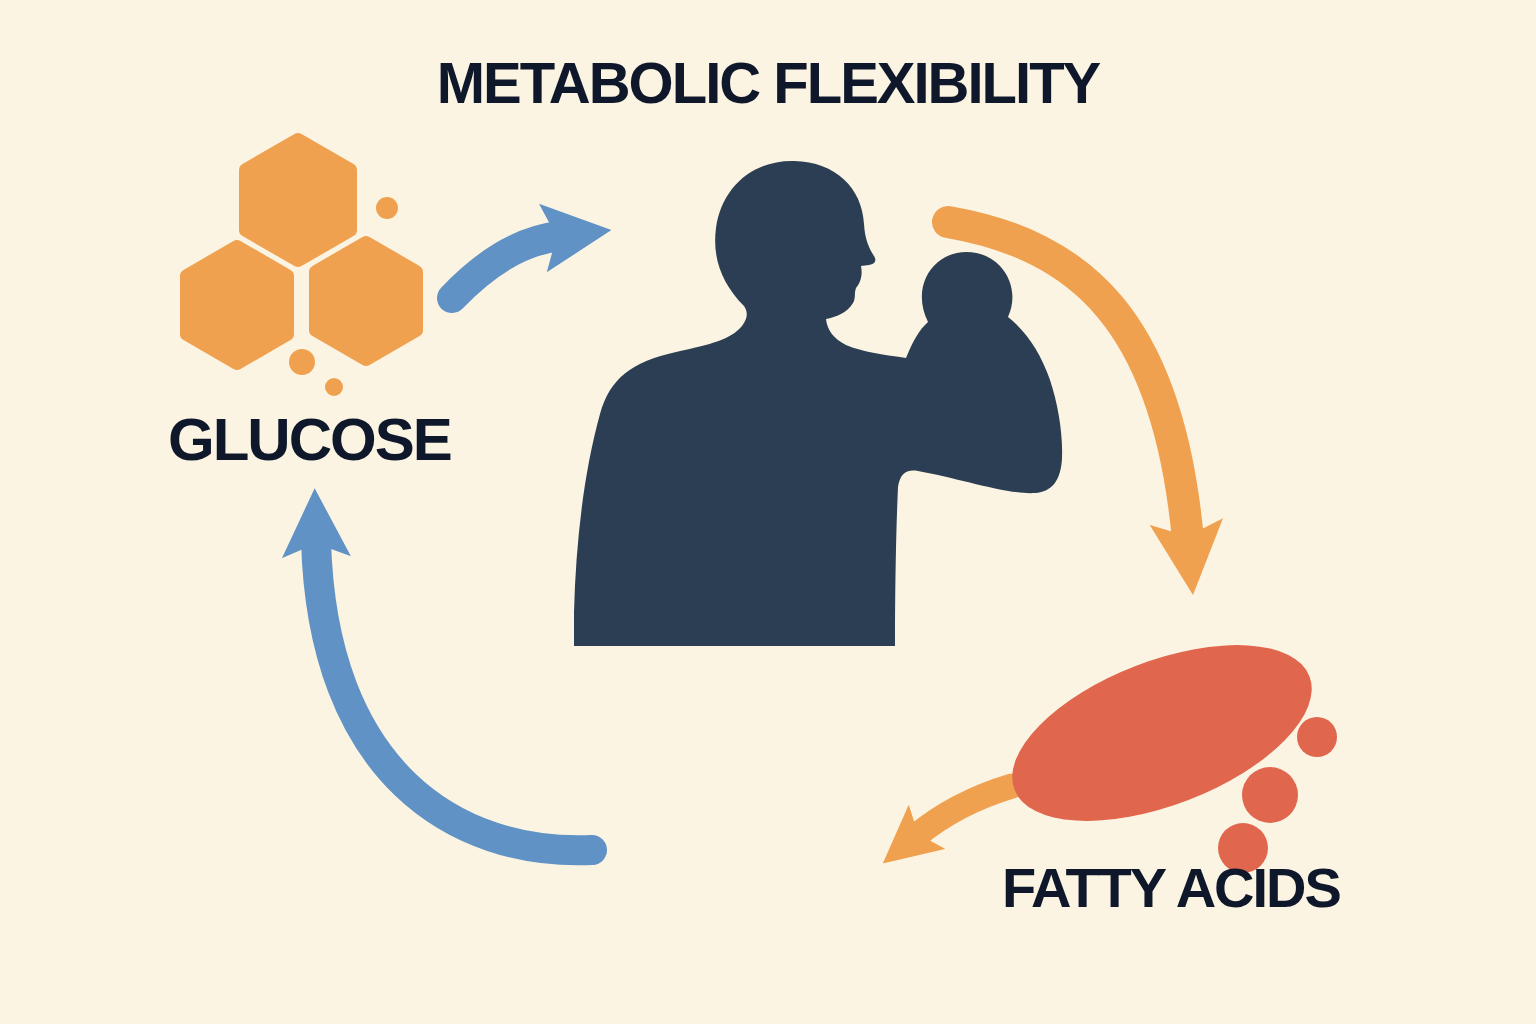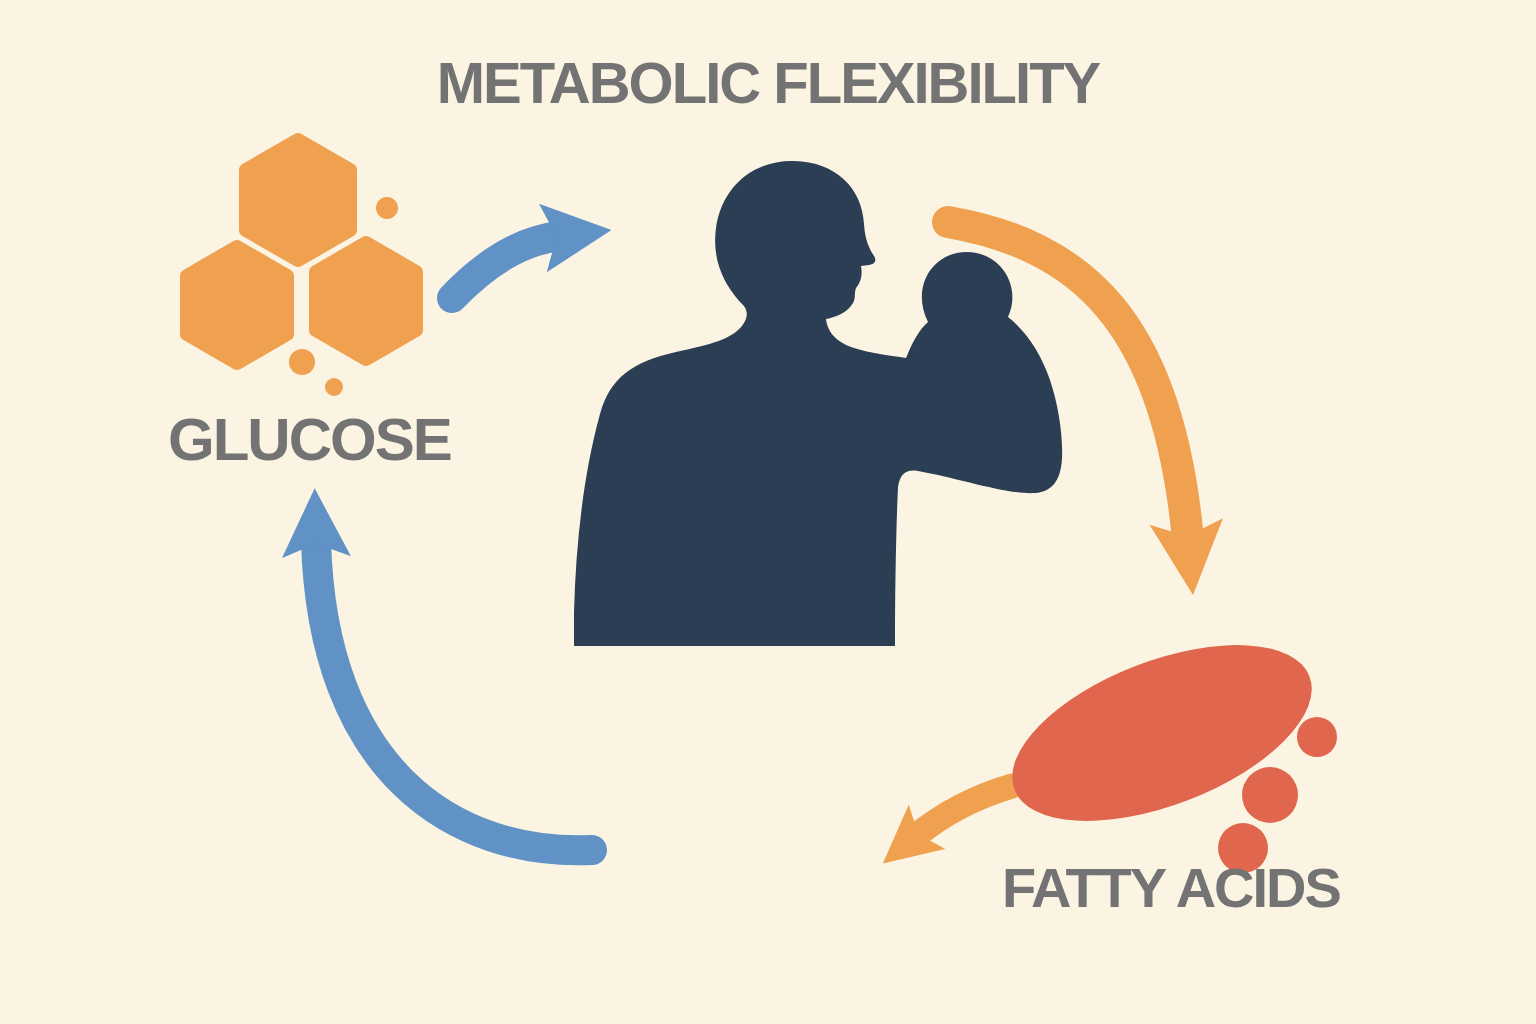--- a/index.html
+++ b/index.html
@@ -7,21 +7,21 @@
     position: relative;
     width: 1536px;
     height: 1024px;
     background: #FBF4E2;
     overflow: hidden;
     font-family: "Liberation Sans", sans-serif;
   }
   .stage svg { position: absolute; left: 0; top: 0; }
   .txt {
     position: absolute;
-    color: #737373;
+    color: #0f172a;
     font-weight: bold;
     letter-spacing: -2px;
     white-space: nowrap;
     line-height: 1;
     user-select: none;
   }
   .title {
     left: 0; right: 0;
     top: 54px;
     text-align: center;

